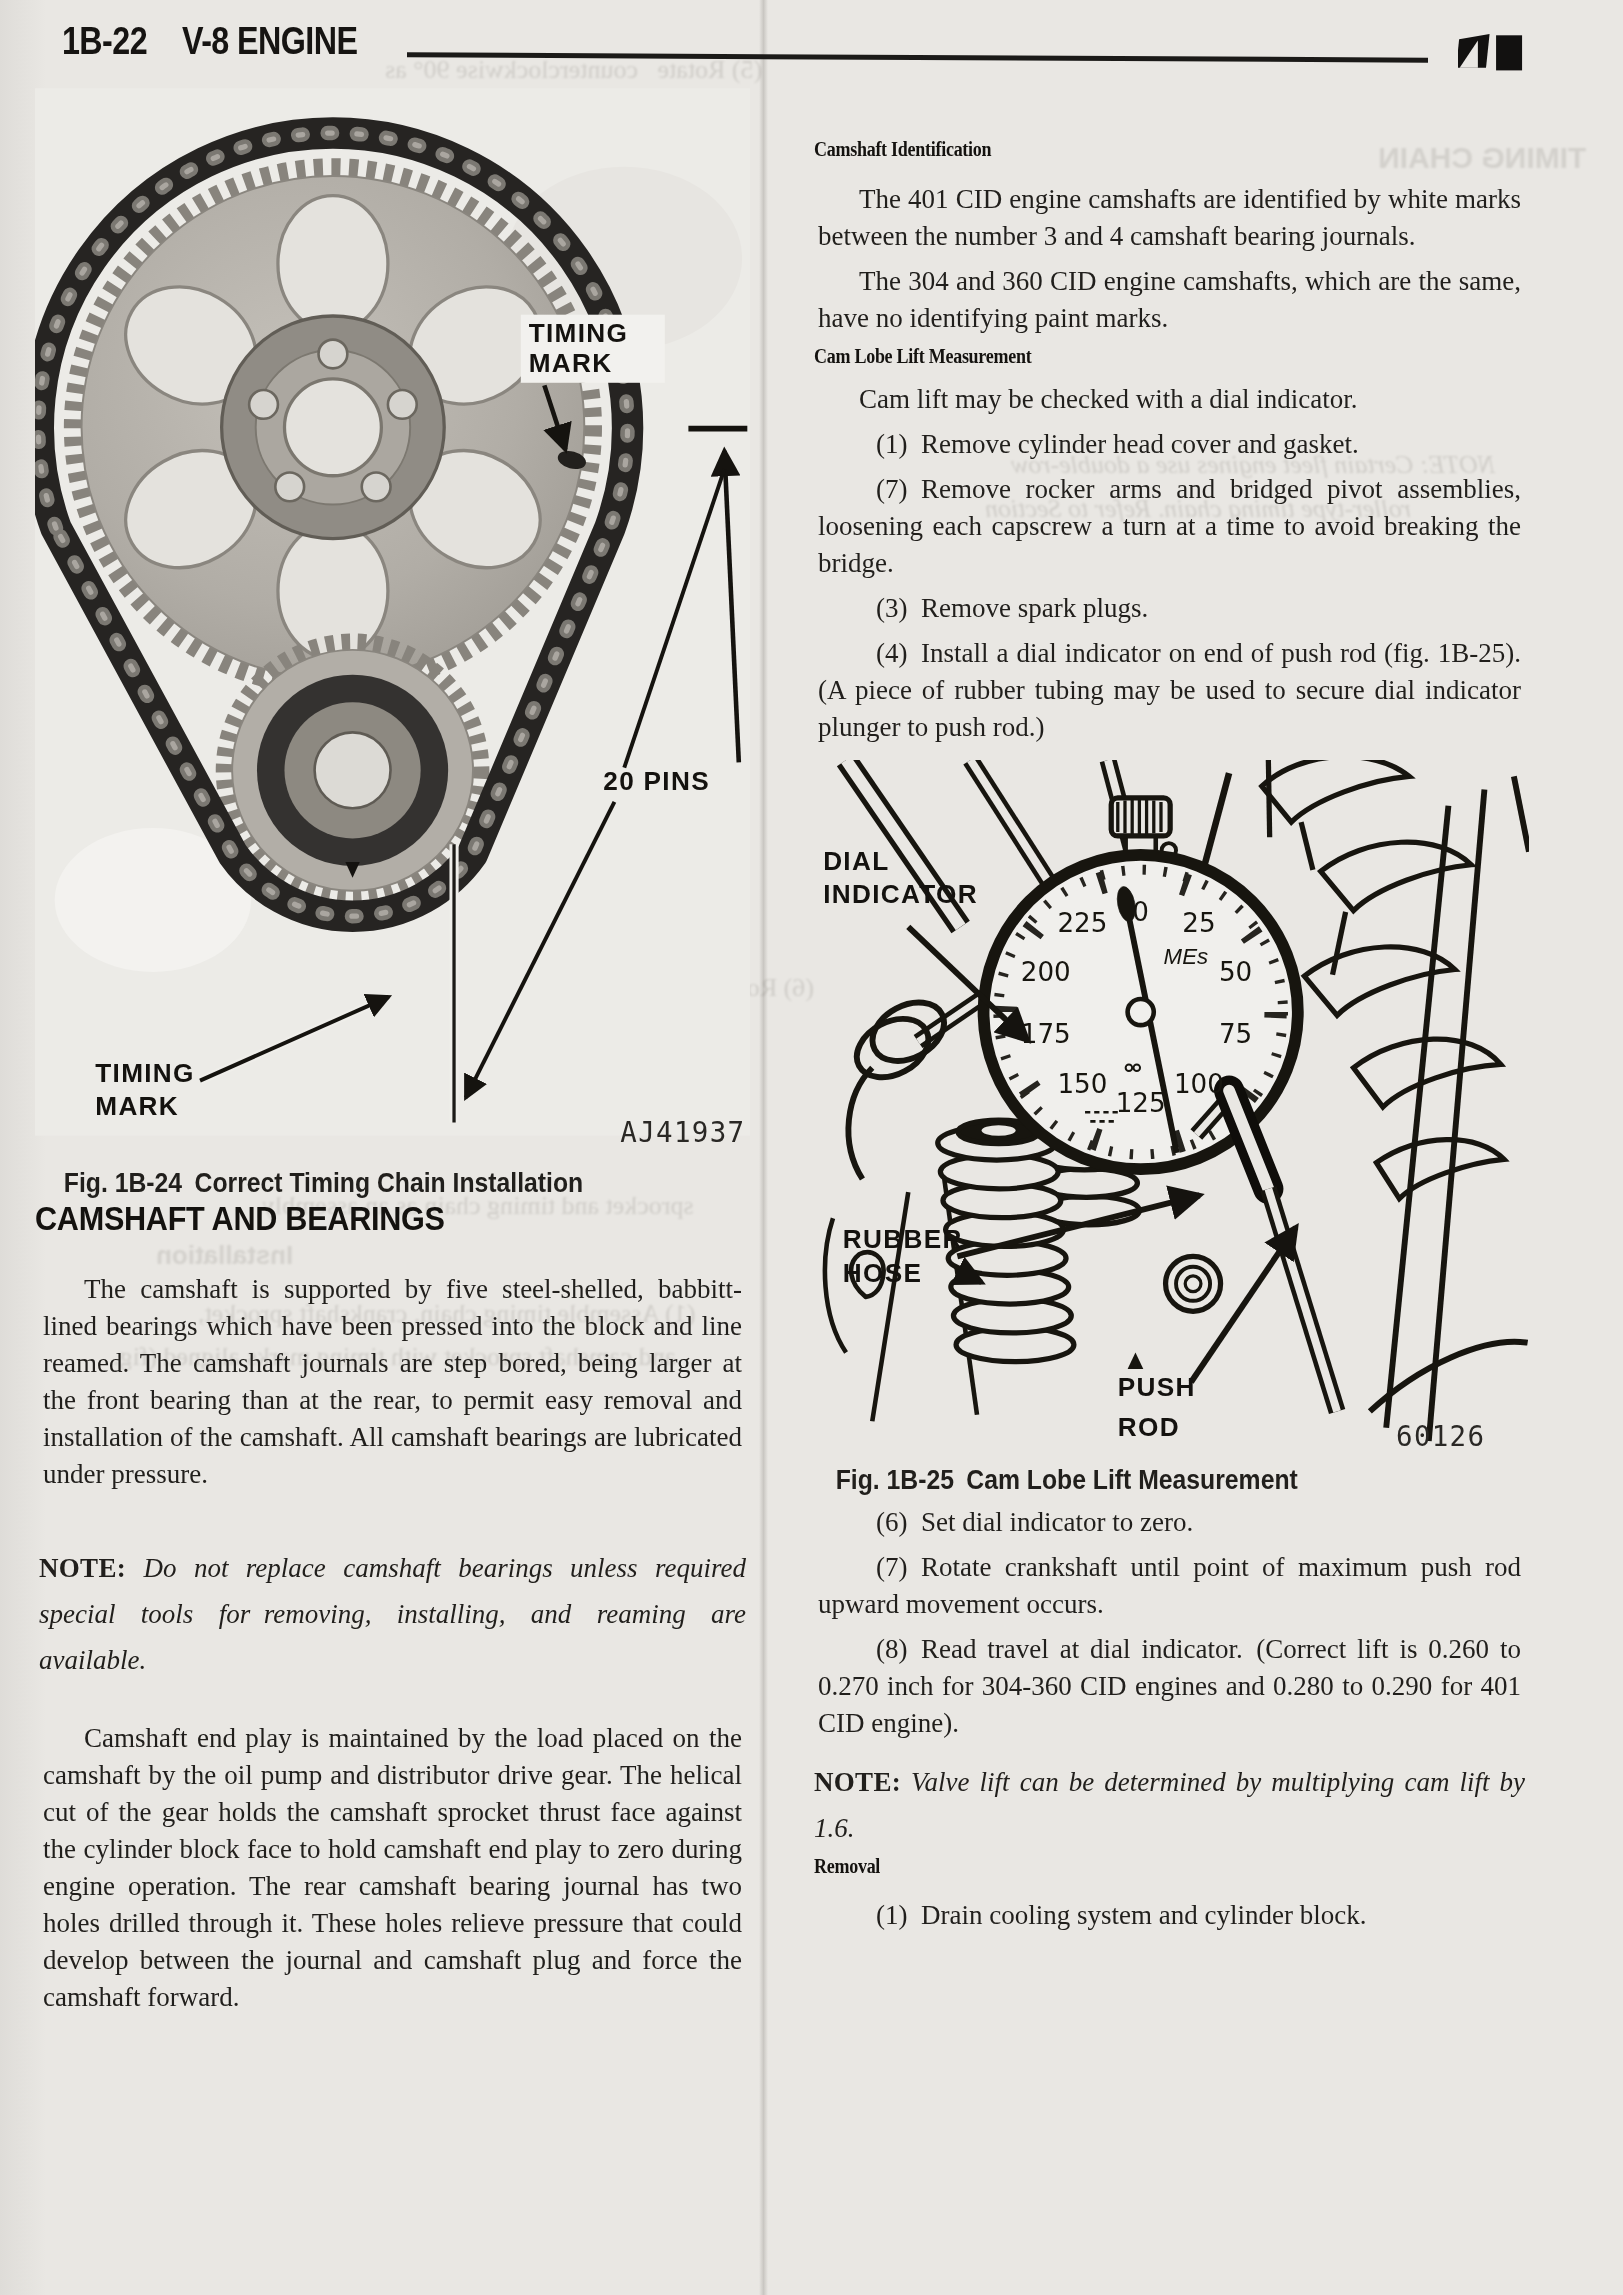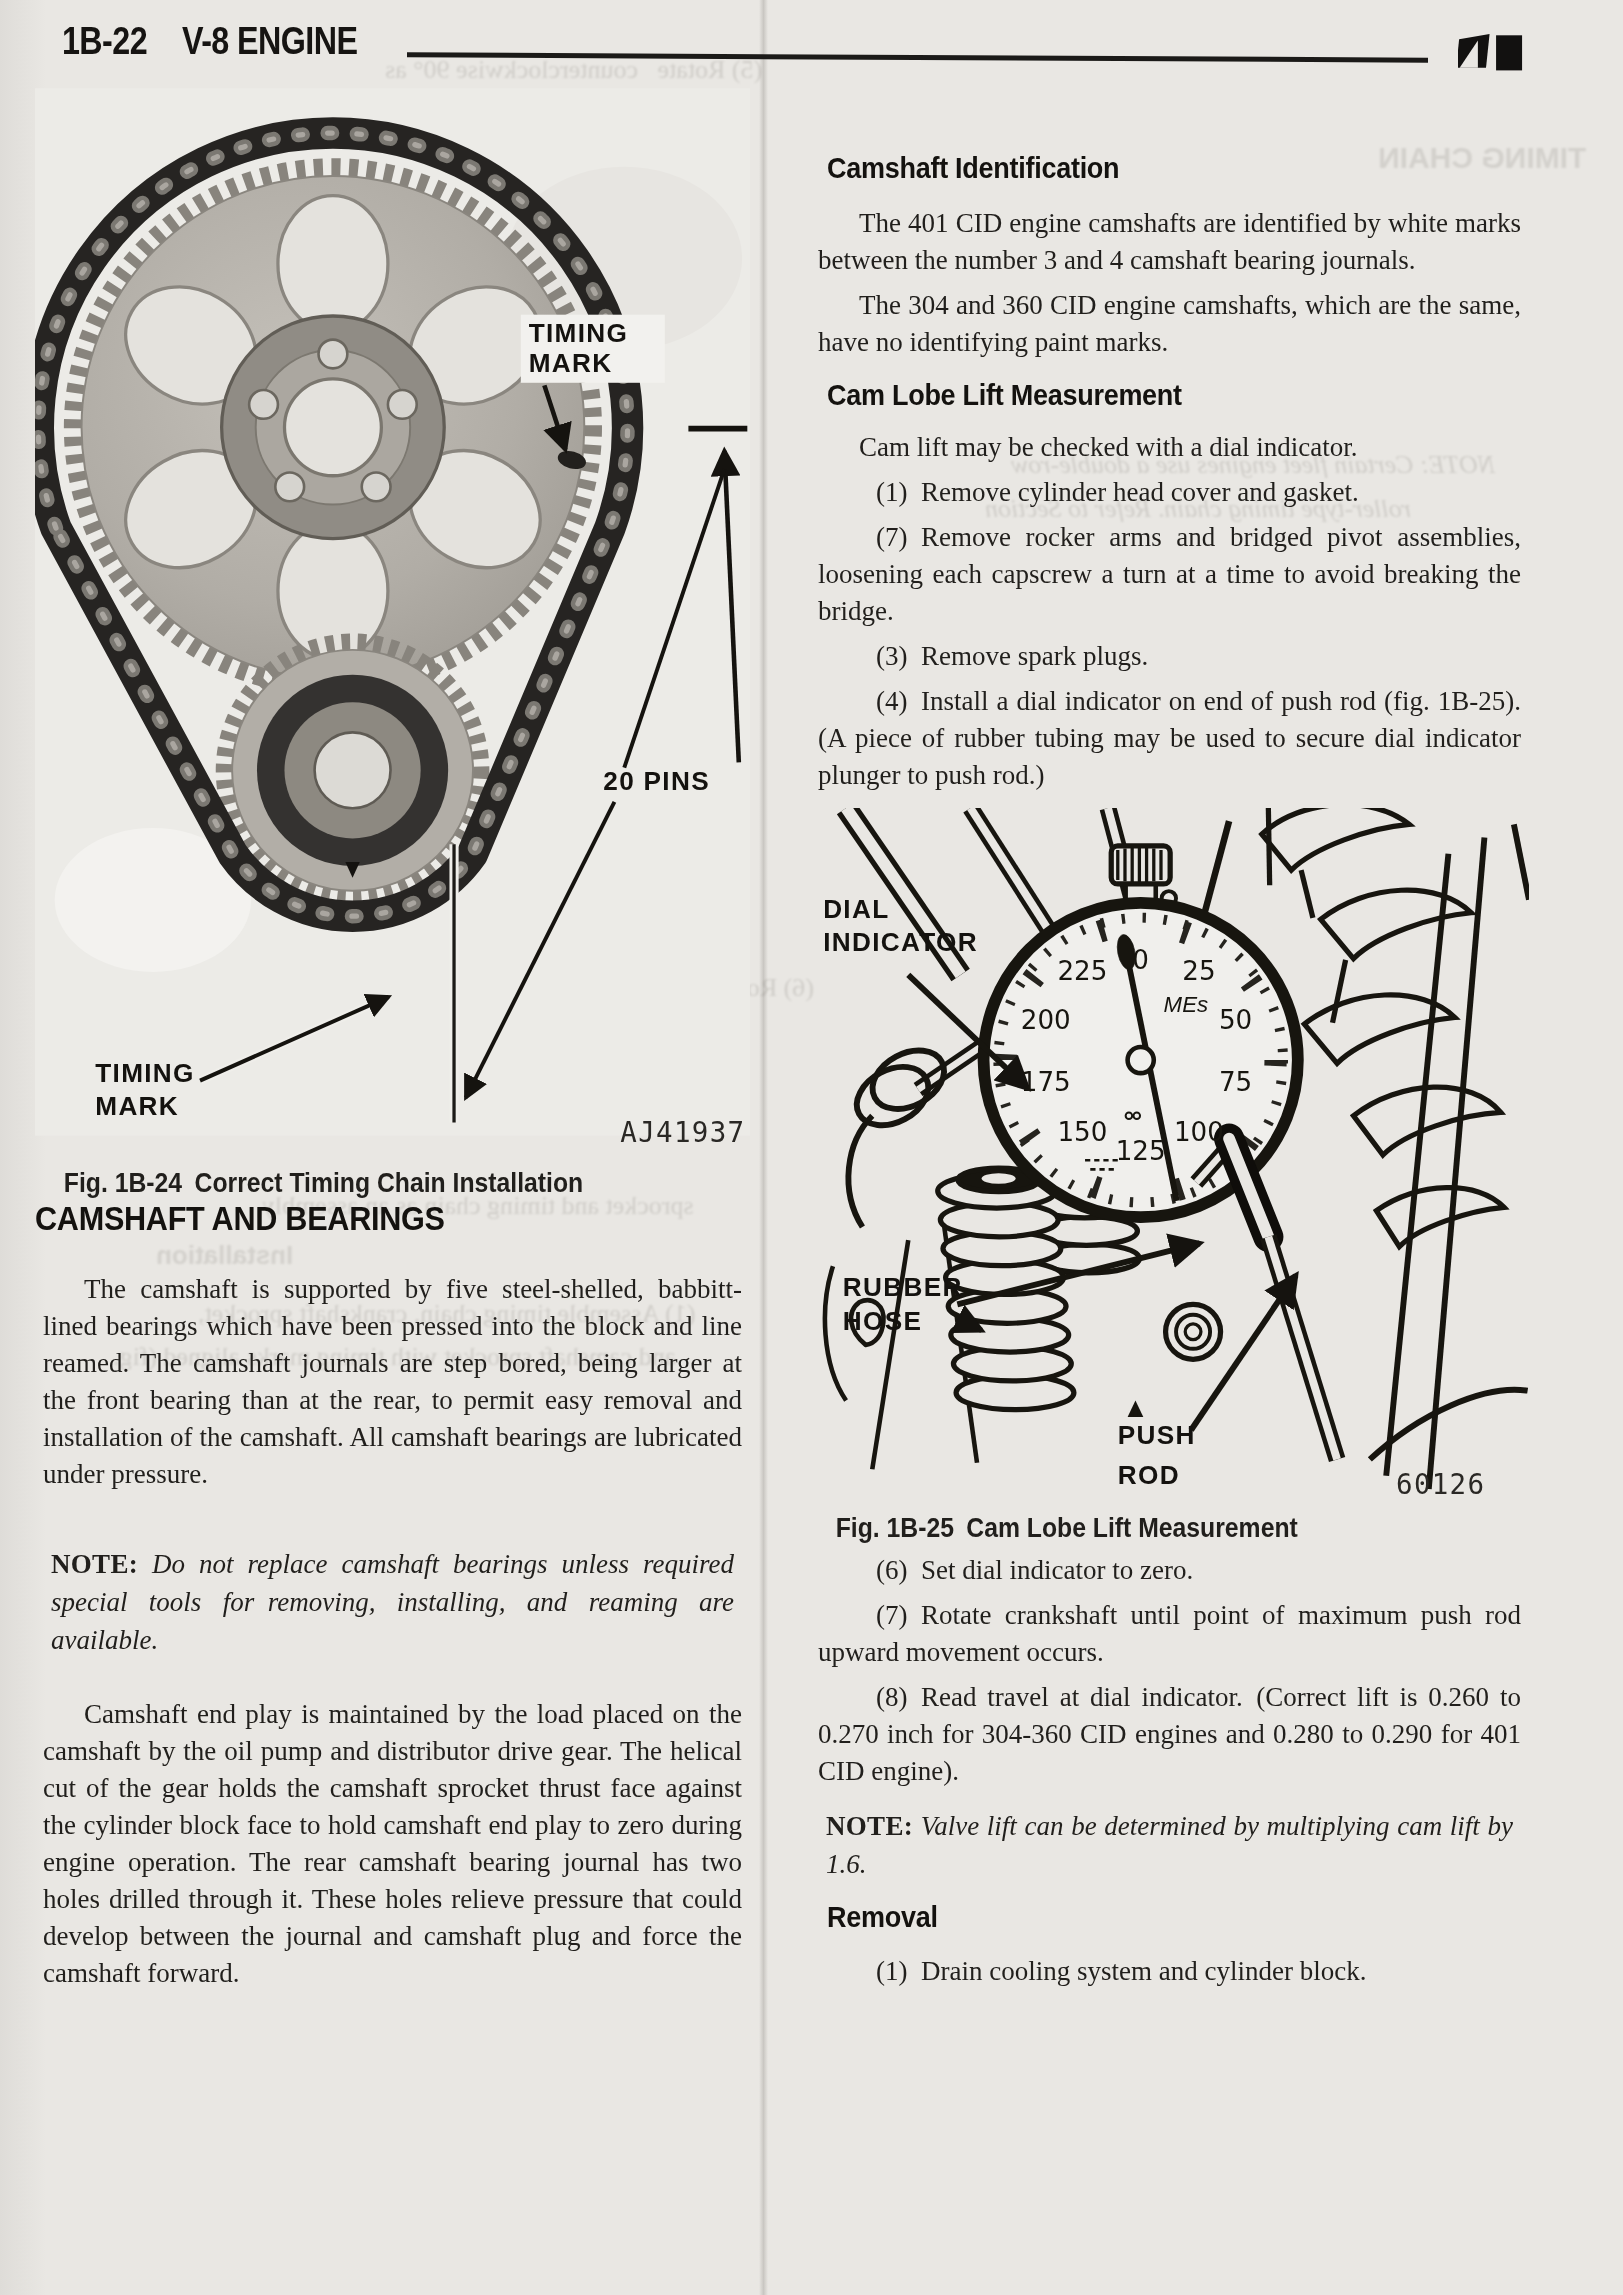--- a/index.html
+++ b/index.html
@@ -17,24 +17,24 @@
   .hdr-rule{position:absolute;left:407px;top:55px;width:1021px;height:4.6px;background:#1b1a18;transform:rotate(.3deg);}
   .hdr-logo{position:absolute;left:1458px;top:34px;}
   
   .col-left{position:absolute;left:35px;top:62px;width:715px;}
   .col-right{position:absolute;left:810px;top:134px;width:719px;}
   p{margin:8px;font-size:27px;line-height:37px;text-align:justify;}
   p.indent{text-indent:41px;}
   p.step{text-indent:58px;}
   h2.sec{margin:0;font-family:"Liberation Sans",sans-serif;font-weight:700;font-size:34px;
          letter-spacing:-0.3px;color:#14120f;}
-  h3.sub{margin:17px;font-family:Liberation Sans, sans-serif;font-weight:700;font-size:30px;
+  h3.sub{margin:4px;font-family:Liberation Serif, serif;font-weight:700;font-size:20px;
          letter-spacing:-0.3px;color:#14120f;}
   .squeeze{display:inline-block;transform:scaleX(.9);transform-origin:left;}
-  .note{margin:16px;font-size:27px;line-height:38px;text-align:justify;font-style:italic;}
+  .note{margin:4px;font-size:27px;line-height:46px;text-align:justify;font-style:italic;}
   .note .nlab{font-style:normal;font-weight:700;letter-spacing:0.3px;}
   .caption{text-align:left;font-family:"Liberation Sans",sans-serif;font-weight:700;font-size:27.5px;}
   .caption .squeezec{display:inline-block;transform:scaleX(.9);transform-origin:center;}
   figure{margin:0;position:relative;}
   
   .cap24{margin-top:13px;}
   .h2-24{margin-top:54px;}
   .p24a{margin-top:33px;}
   .note24{margin-top:52px;}
   .p24b{margin-top:37px;}

